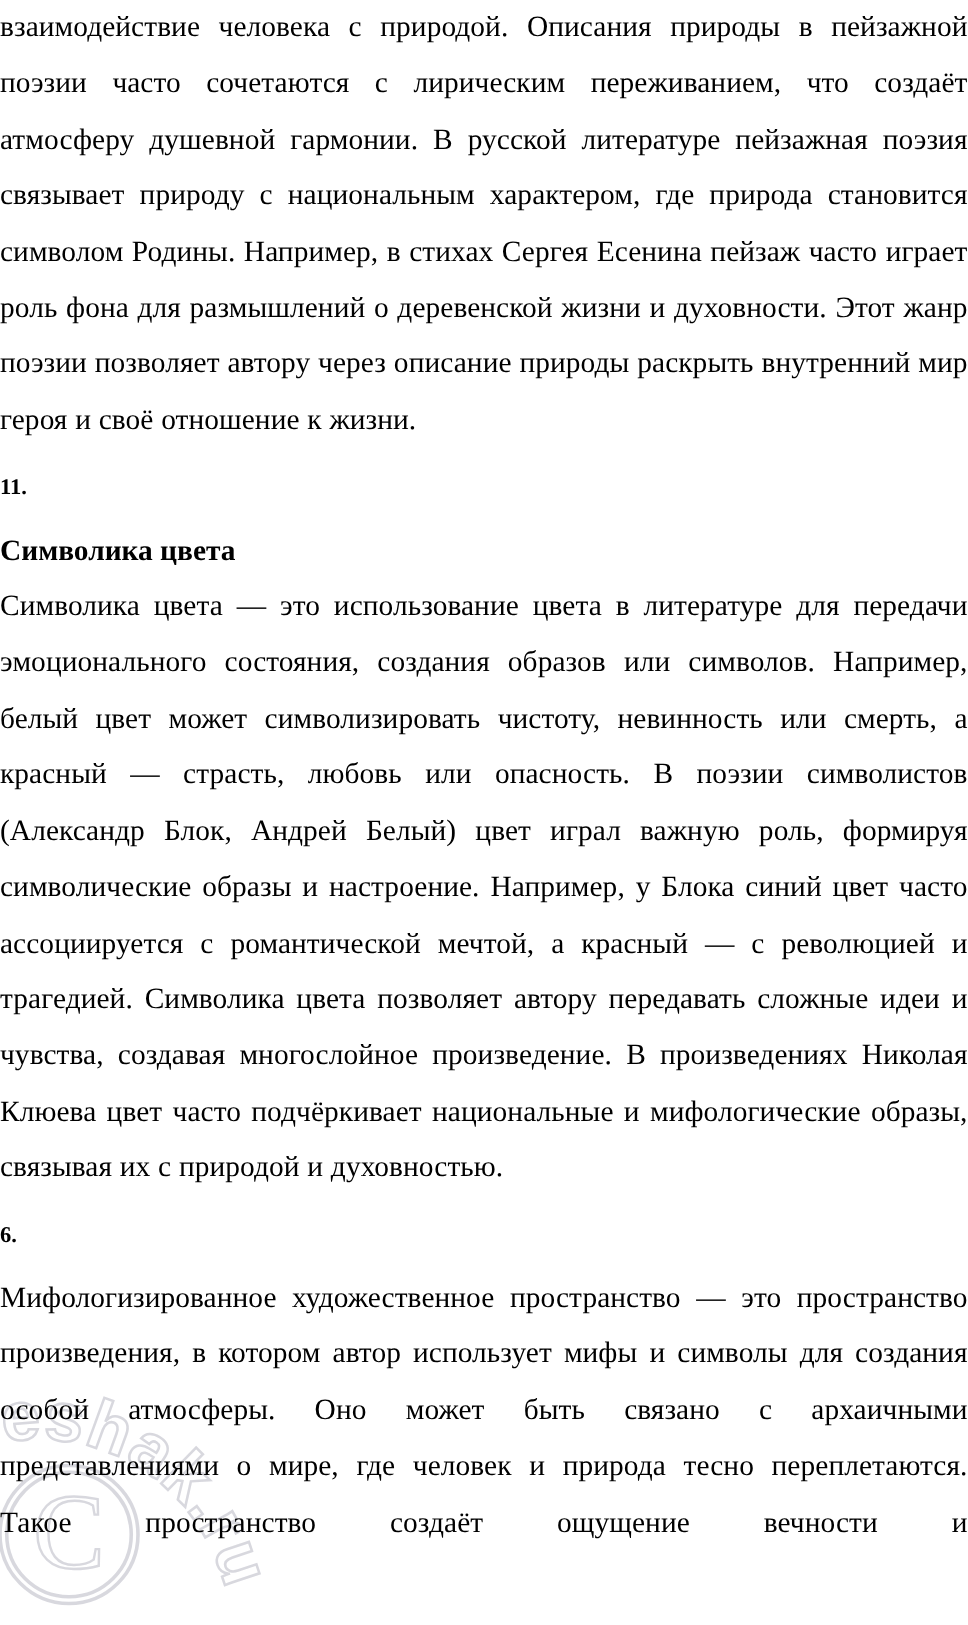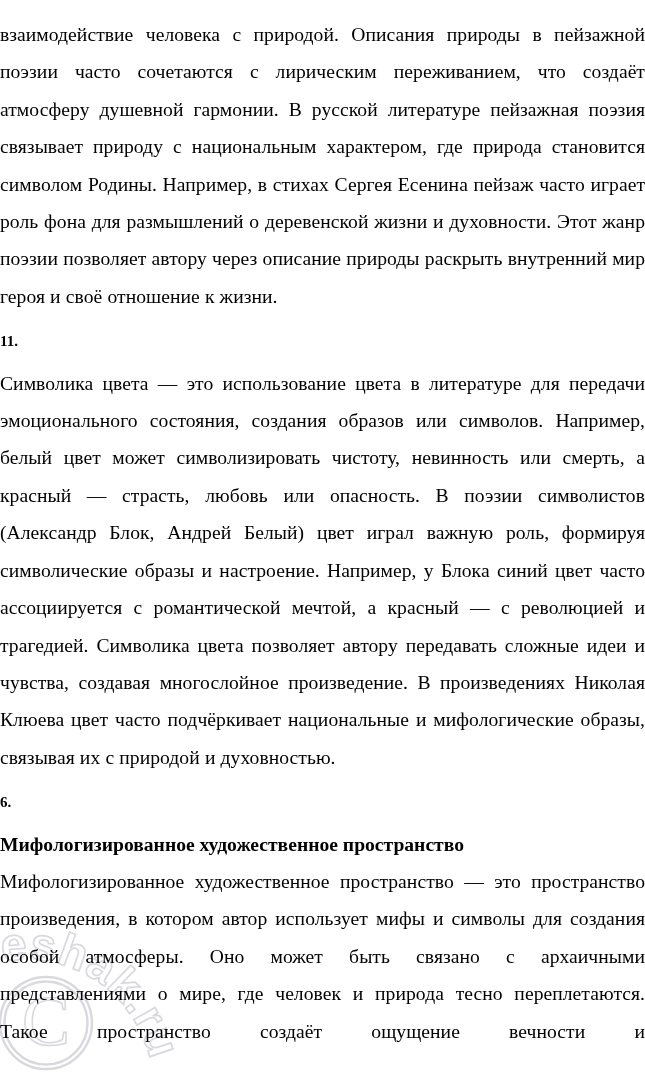--- a/index.html
+++ b/index.html
@@ -55,21 +55,21 @@
   
   .para::after {
     content: "";
     display: inline-block;
     width: 100%;
   }
   .para.nojust::after { content: none; }
 
   .para.continued {
     
-    margin-top: 16px;
+    margin-top: 0;
   }
 
   .section-number {
     margin: 0;
     font-size: 15px;
     line-height: 37.4px;
     font-weight: bold;
     text-align: left;
   }
 
@@ -119,29 +119,29 @@
   <div class="content">
 
     <p class="para continued nojust">взаимодействие человека с природой. Описания природы в пейзажной поэзии часто сочетаются с лирическим переживанием, что создаёт атмосферу душевной гармонии. В русской литературе пейзажная поэзия связывает природу с национальным характером, где природа становится символом Родины. Например, в стихах Сергея Есенина пейзаж часто играет роль фона для размышлений о деревенской жизни и духовности. Этот жанр поэзии позволяет автору через описание природы раскрыть внутренний мир героя и своё отношение к жизни.</p>
 
     <div class="gap-small"></div>
 
     <p class="section-number">11.</p>
 
     <div class="gap-tiny"></div>
 
+    <h2 class="section-heading">Символика цвета</h2>
 
     <p class="para nojust">Символика цвета — это использование цвета в литературе для передачи эмоционального состояния, создания образов или символов. Например, белый цвет может символизировать чистоту, невинность или смерть, а красный — страсть, любовь или опасность. В поэзии символистов (Александр Блок, Андрей Белый) цвет играл важную роль, формируя символические образы и настроение. Например, у Блока синий цвет часто ассоциируется с романтической мечтой, а красный — с революцией и трагедией. Символика цвета позволяет автору передавать сложные идеи и чувства, создавая многослойное произведение. В произведениях Николая Клюева цвет часто подчёркивает национальные и мифологические образы, связывая их с природой и духовностью.</p>
 
     <div class="gap-small"></div>
 
     <p class="section-number">6.</p>
 
     <div class="gap-tiny"></div>
 
-    <h2 class="section-heading">Мифологизированное художественное пространство</h2>
 
     <p class="para">Мифологизированное художественное пространство — это пространство произведения, в котором автор использует мифы и символы для создания особой атмосферы. Оно может быть связано с архаичными представлениями о мире, где человек и природа тесно переплетаются. Такое пространство создаёт ощущение вечности и</p>
 
   </div>
 
   <div class="clip-bottom"></div>
 </div>
 
 </body></html>

